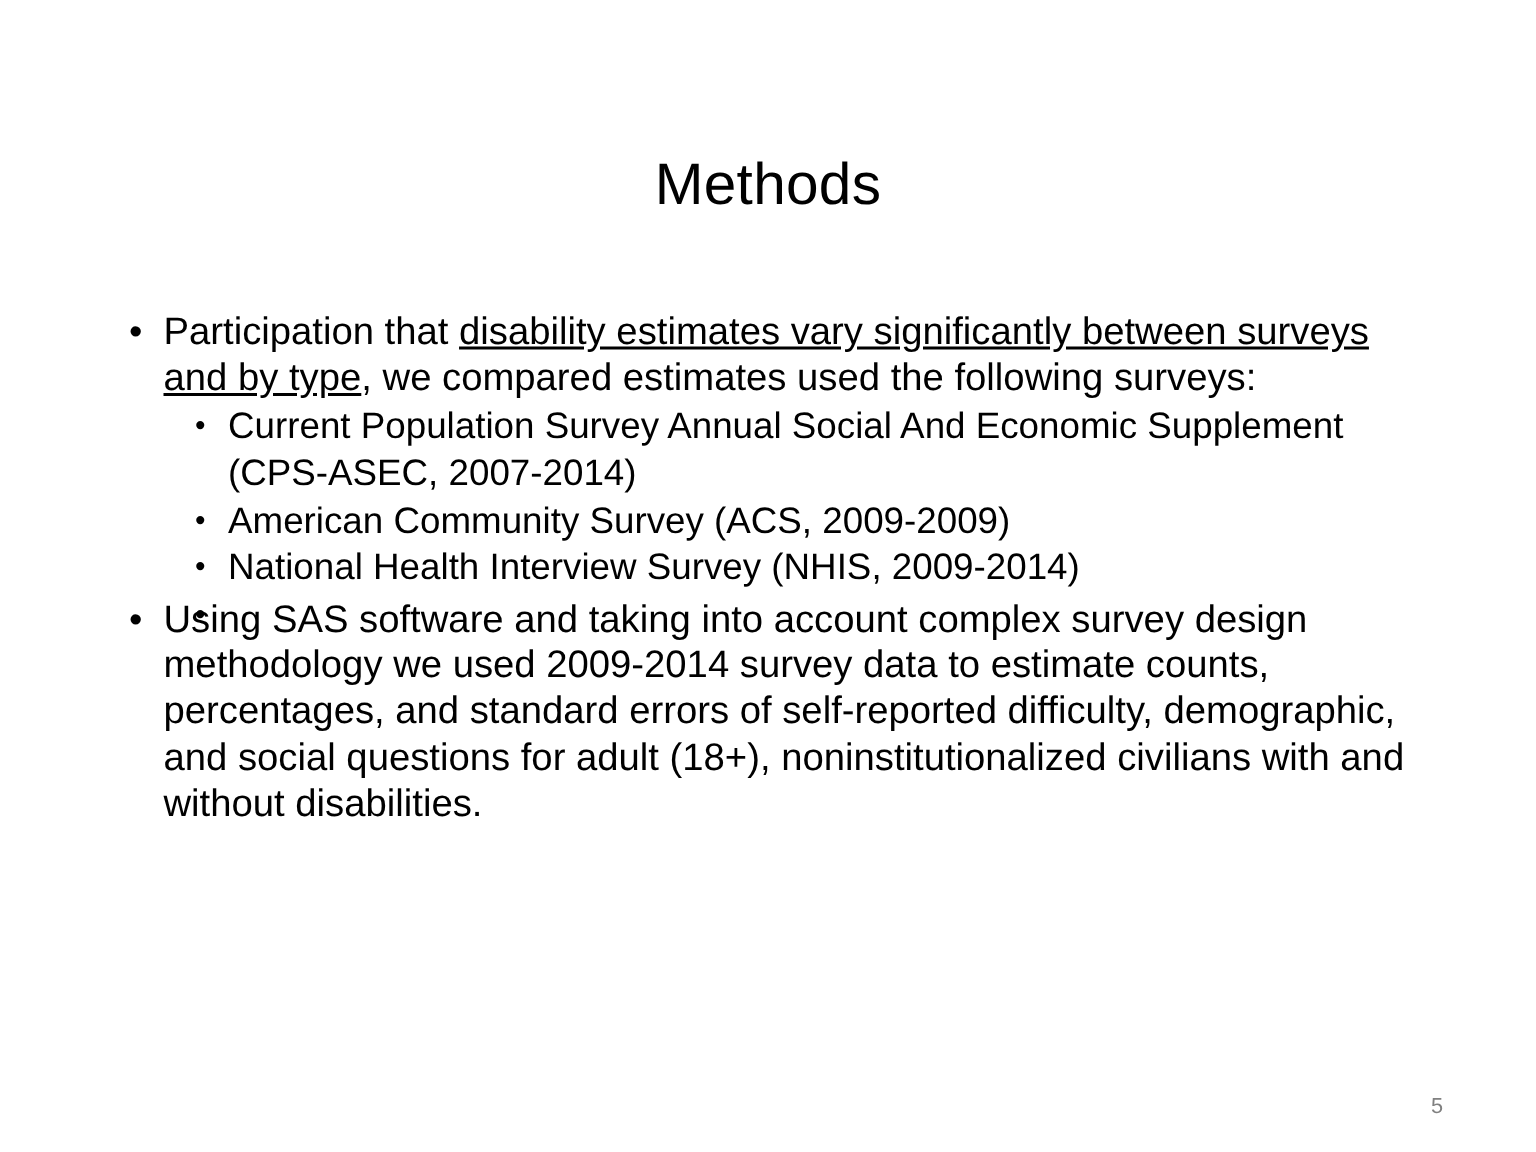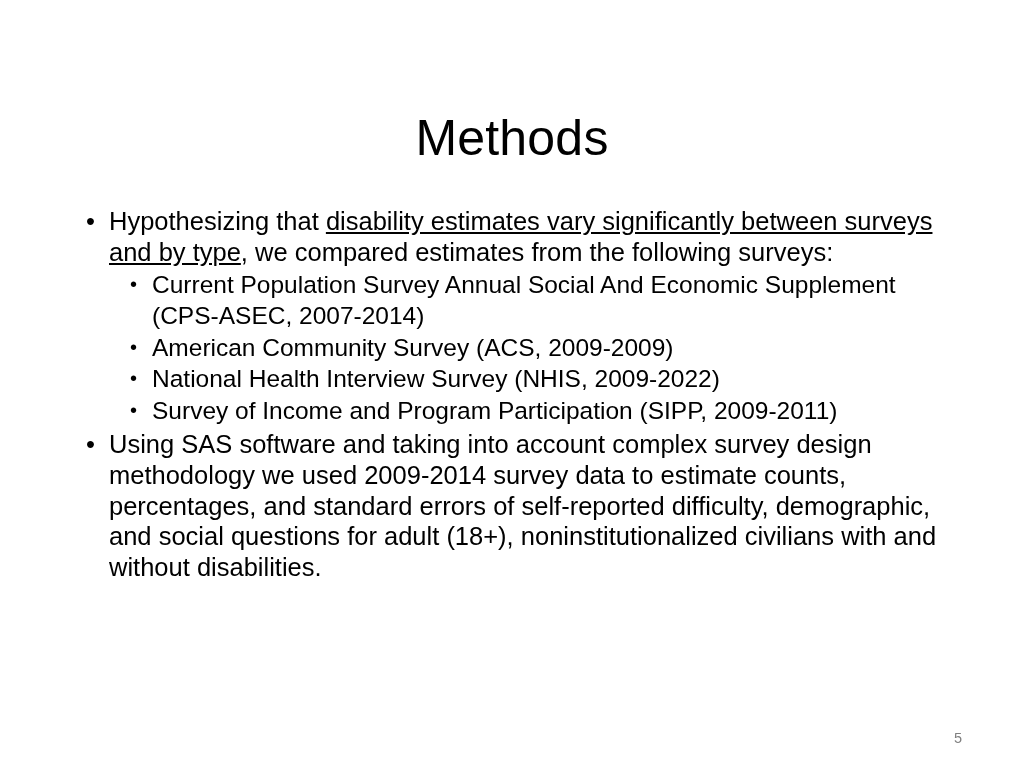--- a/index.html
+++ b/index.html
@@ -25,21 +25,21 @@
     box-sizing: border-box;
   }
 
   
   .slide-title {
     position: absolute;
     top: 78px;
     left: 0;
     width: 1024px;
     text-align: center;
-    font-size: 50px;
+    font-size: 39px;
     font-weight: 400;
     line-height: 1.05;
     letter-spacing: 0.2px;
     color: #000000;
     white-space: nowrap;
   }
 
   
   .body-area {
     position: absolute;
@@ -114,43 +114,42 @@
 <body>
 
 <div class="slide">
 
   <h1 class="slide-title">Methods</h1>
 
   <div class="body-area">
 
     <div class="lvl1">
       <span class="marker">•</span>
-      <span class="runs"><span>Hypothesizing that </span><span class="u">disability estimates vary significantly between surveys and by type</span><span>, we compared estimates from the following surveys:</span></span>
+      <span class="runs"><span>Participation that </span><span class="u">disability estimates vary significantly between surveys and by type</span><span>, we compared estimates used the following surveys:</span></span>
     </div>
 
     <div class="lvl2-list gap-sub-top">
 
       <div class="lvl2">
         <span class="marker">•</span>
         <span>Current Population Survey Annual Social And Economic Supplement (CPS-ASEC, 2007-2014)</span>
       </div>
 
       <div class="lvl2">
         <span class="marker">•</span>
         <span>American Community Survey (ACS, 2009-2009)</span>
       </div>
 
       <div class="lvl2">
         <span class="marker">•</span>
-        <span>National Health Interview Survey (NHIS, 2009-2022)</span>
+        <span>National Health Interview Survey (NHIS, 2009-2014)</span>
       </div>
 
       <div class="lvl2">
         <span class="marker">•</span>
-        <span>Survey of Income and Program Participation (SIPP, 2009-2011)</span>
       </div>
 
     </div>
 
     <div class="lvl1 gap-after-subs">
       <span class="marker">•</span>
       <span>Using SAS software and taking into account complex survey design methodology we used 2009-2014 survey data to estimate counts, percentages, and standard errors of self-reported difficulty, demographic, and social questions for adult (18+), noninstitutionalized civilians with and without disabilities.</span>
     </div>
 
   </div>

